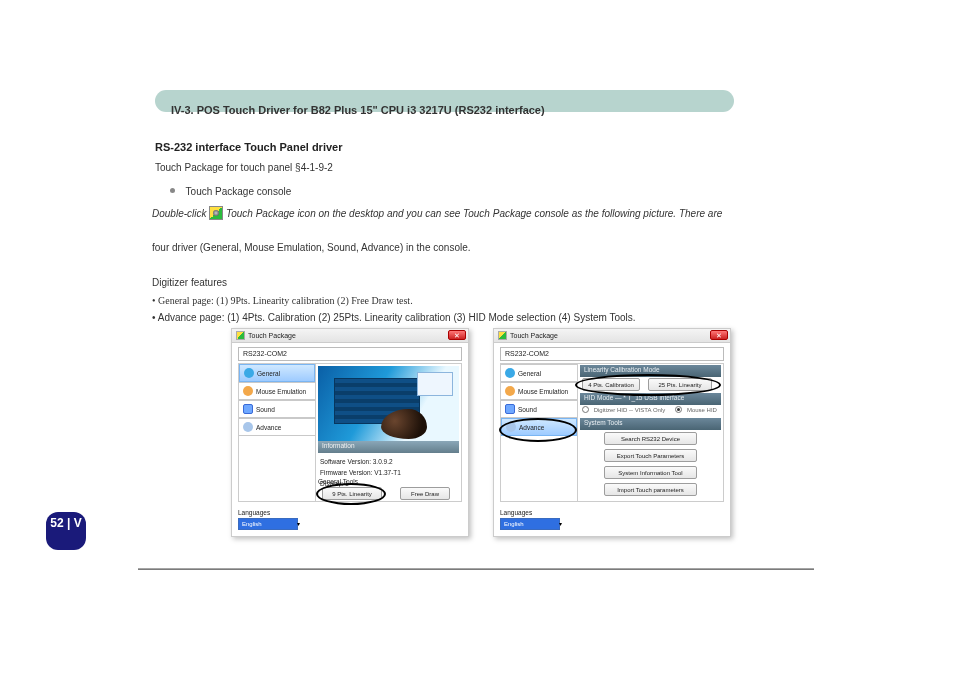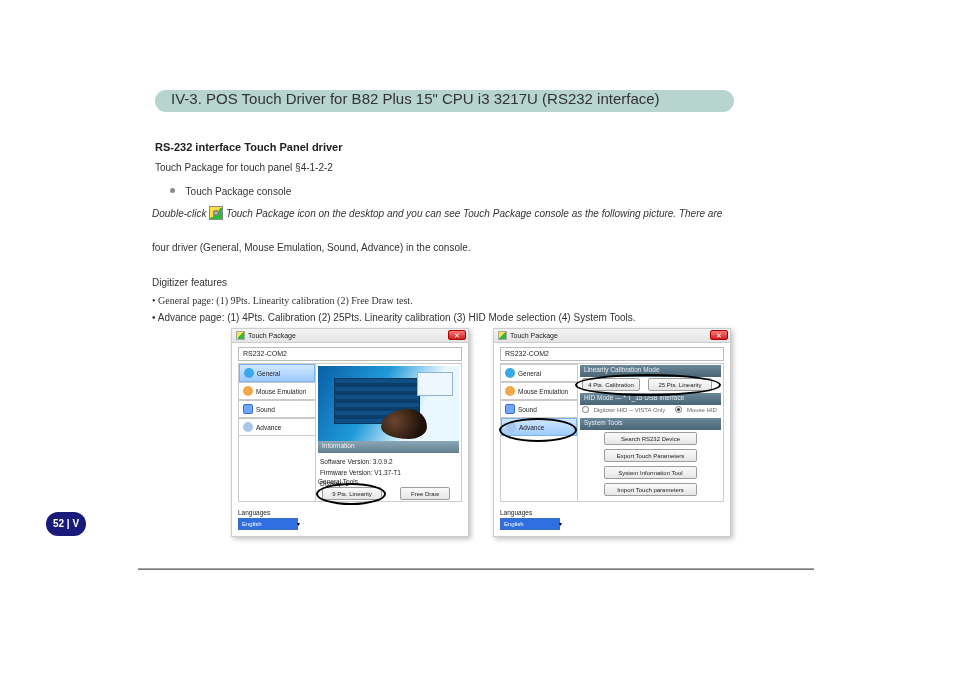--- a/index.html
+++ b/index.html
@@ -7,22 +7,22 @@
 
   
   .doc-header {
     position: absolute;
     top: 90px; left: 155px; right: 220px;
     height: 22px;
     background: #b7d4ce;
     border-radius: 11px;
   }
   .doc-header span {
-    position: absolute; left: 16px; top: 0;
-    font-size: 15px; font-weight: normal; color: #333;
+    position: absolute; left: 16px; top: 14px;
+    font-size: 11px; font-weight: bold; color: #333;
   }
   .doc-subtitle {
     position: absolute; top: 122px; left: 155px;
     font-size: 11px; font-weight: bold; color: #222; margin-top: 19px;
   }
   .doc-p {
     position: absolute; font-size: 10px; color: #333; line-height: 1.5;
   }
   .doc-p.p1 { top: 160px; left: 155px; }
   .doc-p.bullet { top: 184px; left: 170px; }
@@ -43,23 +43,23 @@
     background: radial-gradient(#ccc, #444);
   }
 
   .bullet-dot {
     display: inline-block; width: 5px; height: 5px; border-radius: 50%;
     background: #888; margin-right: 8px; vertical-align: 2px;
   }
 
   .pill {
     position: absolute; left: 46px; top: 512px;
-    width: 40px; height: 24px; border-radius: 12px;
+    width: 40px; height: 38px; border-radius: 12px;
     background: #1a1a7a;
-    color: #fff; font-size: 10px; font-weight: bold;
+    color: #fff; font-size: 12px; font-weight: bold;
     text-align: center; line-height: 23px;
   }
 
   .footer-rule {
     position: absolute; left: 138px; right: 140px; top: 568px;
     height: 2px;
     background: linear-gradient(#bbb, #666);
   }
 
   
@@ -226,21 +226,21 @@
 </style>
 </head>
 <body>
 
 <div class="doc-header">
   <span>IV-3. POS Touch Driver for B82 Plus 15" CPU i3 3217U  (RS232 interface)</span>
 </div>
 
 <div class="doc-subtitle">RS-232 interface Touch Panel driver</div>
 
-<div class="doc-p p1">Touch Package for touch panel  §4-1-2-2</div>
+<div class="doc-p p1">Touch Package for touch panel  §4-1-9-2</div>
 <div class="doc-p bullet">
   <span class="bullet-dot"></span>
   <span>Touch Package console</span>
 </div>
 <div class="doc-p p2">
   <span>Double-click </span>
   <span class="tp-icon"></span>
   <span> Touch Package icon on the desktop and you can see Touch Package console as the following picture. There are</span>
 </div>
 <div class="doc-p p3">four driver (General, Mouse Emulation, Sound, Advance) in the console.</div>

